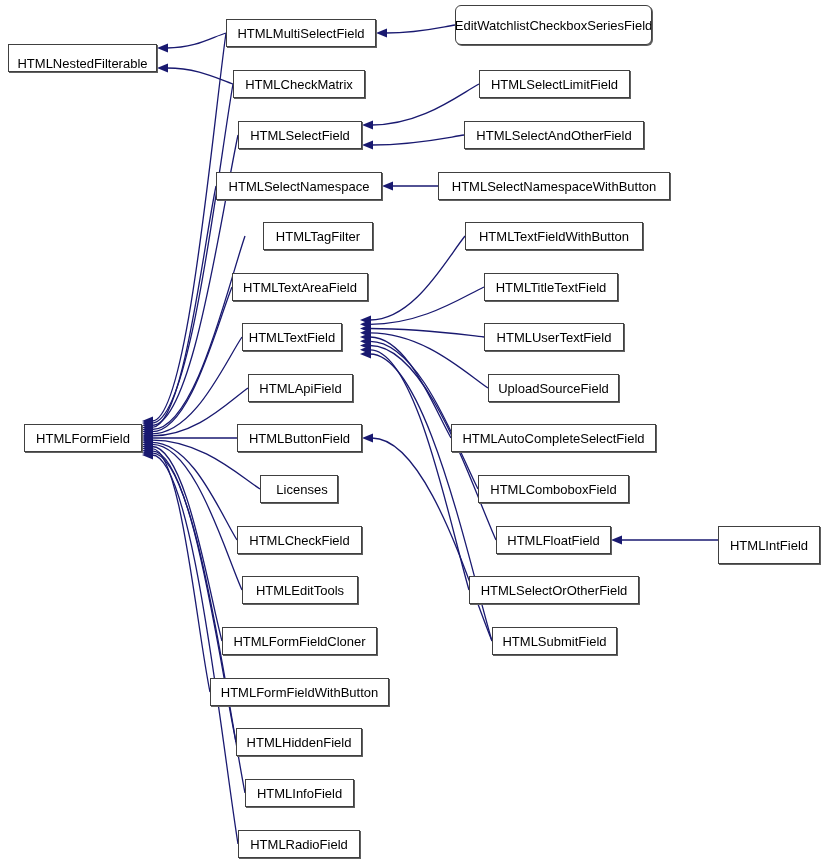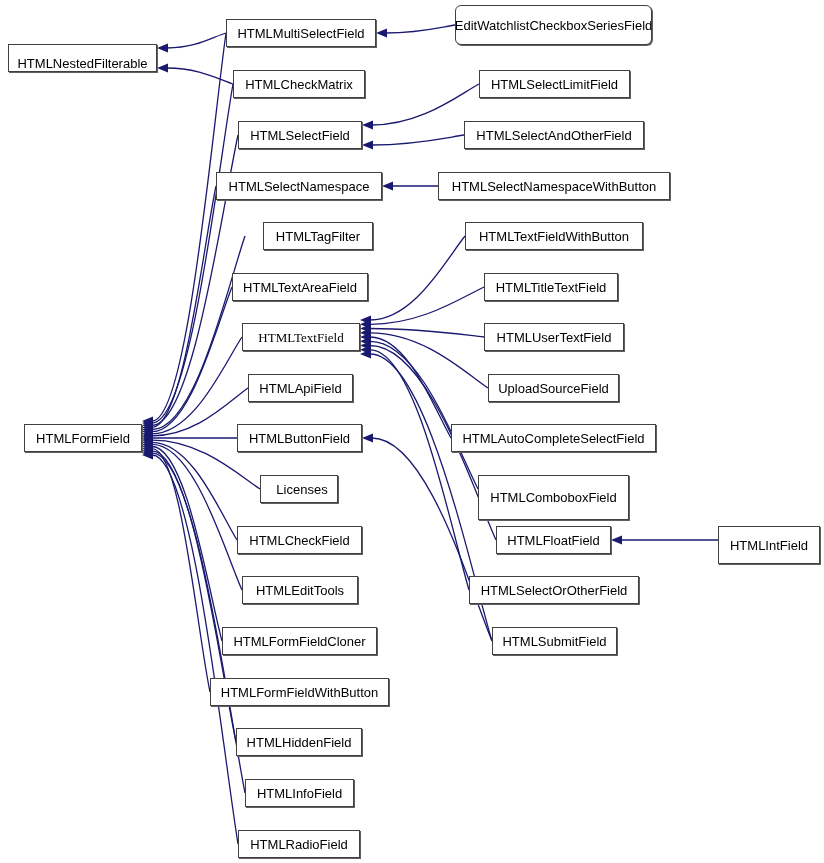--- a/index.html
+++ b/index.html
@@ -139,21 +139,21 @@
     </div>
     <div class="node-box" style="left: 216px; top: 172px; width: 166px; height: 28px;">
       <span class="node-label">HTMLSelectNamespace</span>
     </div>
     <div class="node-box" style="left: 263px; top: 222px; width: 110px; height: 28px;">
       <span class="node-label">HTMLTagFilter</span>
     </div>
     <div class="node-box" style="left: 232px; top: 273px; width: 136px; height: 28px;">
       <span class="node-label">HTMLTextAreaField</span>
     </div>
-    <div class="node-box" style="left: 242px; top: 323px; width: 118px; height: 28px; font-family: Liberation Serif, serif;">
+    <div class="node-box" style="left: 242px; top: 323px; width: 100px; height: 28px;">
       <span class="node-label">HTMLTextField</span>
     </div>
     <div class="node-box" style="left: 248px; top: 374px; width: 105px; height: 28px;">
       <span class="node-label">HTMLApiField</span>
     </div>
     <div class="node-box" style="left: 24px; top: 424px; width: 118px; height: 28px;">
       <span class="node-label">HTMLFormField</span>
     </div>
     <div class="node-box" style="left: 237px; top: 424px; width: 125px; height: 28px;">
       <span class="node-label">HTMLButtonField</span>
@@ -202,21 +202,21 @@
     </div>
     <div class="node-box" style="left: 484px; top: 323px; width: 140px; height: 28px;">
       <span class="node-label">HTMLUserTextField</span>
     </div>
     <div class="node-box" style="left: 488px; top: 374px; width: 131px; height: 28px;">
       <span class="node-label">UploadSourceField</span>
     </div>
     <div class="node-box" style="left: 451px; top: 424px; width: 205px; height: 28px;">
       <span class="node-label">HTMLAutoCompleteSelectField</span>
     </div>
-    <div class="node-box" style="left: 478px; top: 475px; width: 151px; height: 45px;">
+    <div class="node-box" style="left: 478px; top: 475px; width: 151px; height: 28px;">
       <span class="node-label">HTMLComboboxField</span>
     </div>
     <div class="node-box" style="left: 496px; top: 526px; width: 115px; height: 28px;">
       <span class="node-label">HTMLFloatField</span>
     </div>
     <div class="node-box" style="left: 469px; top: 576px; width: 170px; height: 28px;">
       <span class="node-label">HTMLSelectOrOtherField</span>
     </div>
     <div class="node-box" style="left: 492px; top: 627px; width: 125px; height: 28px;">
       <span class="node-label">HTMLSubmitField</span>

